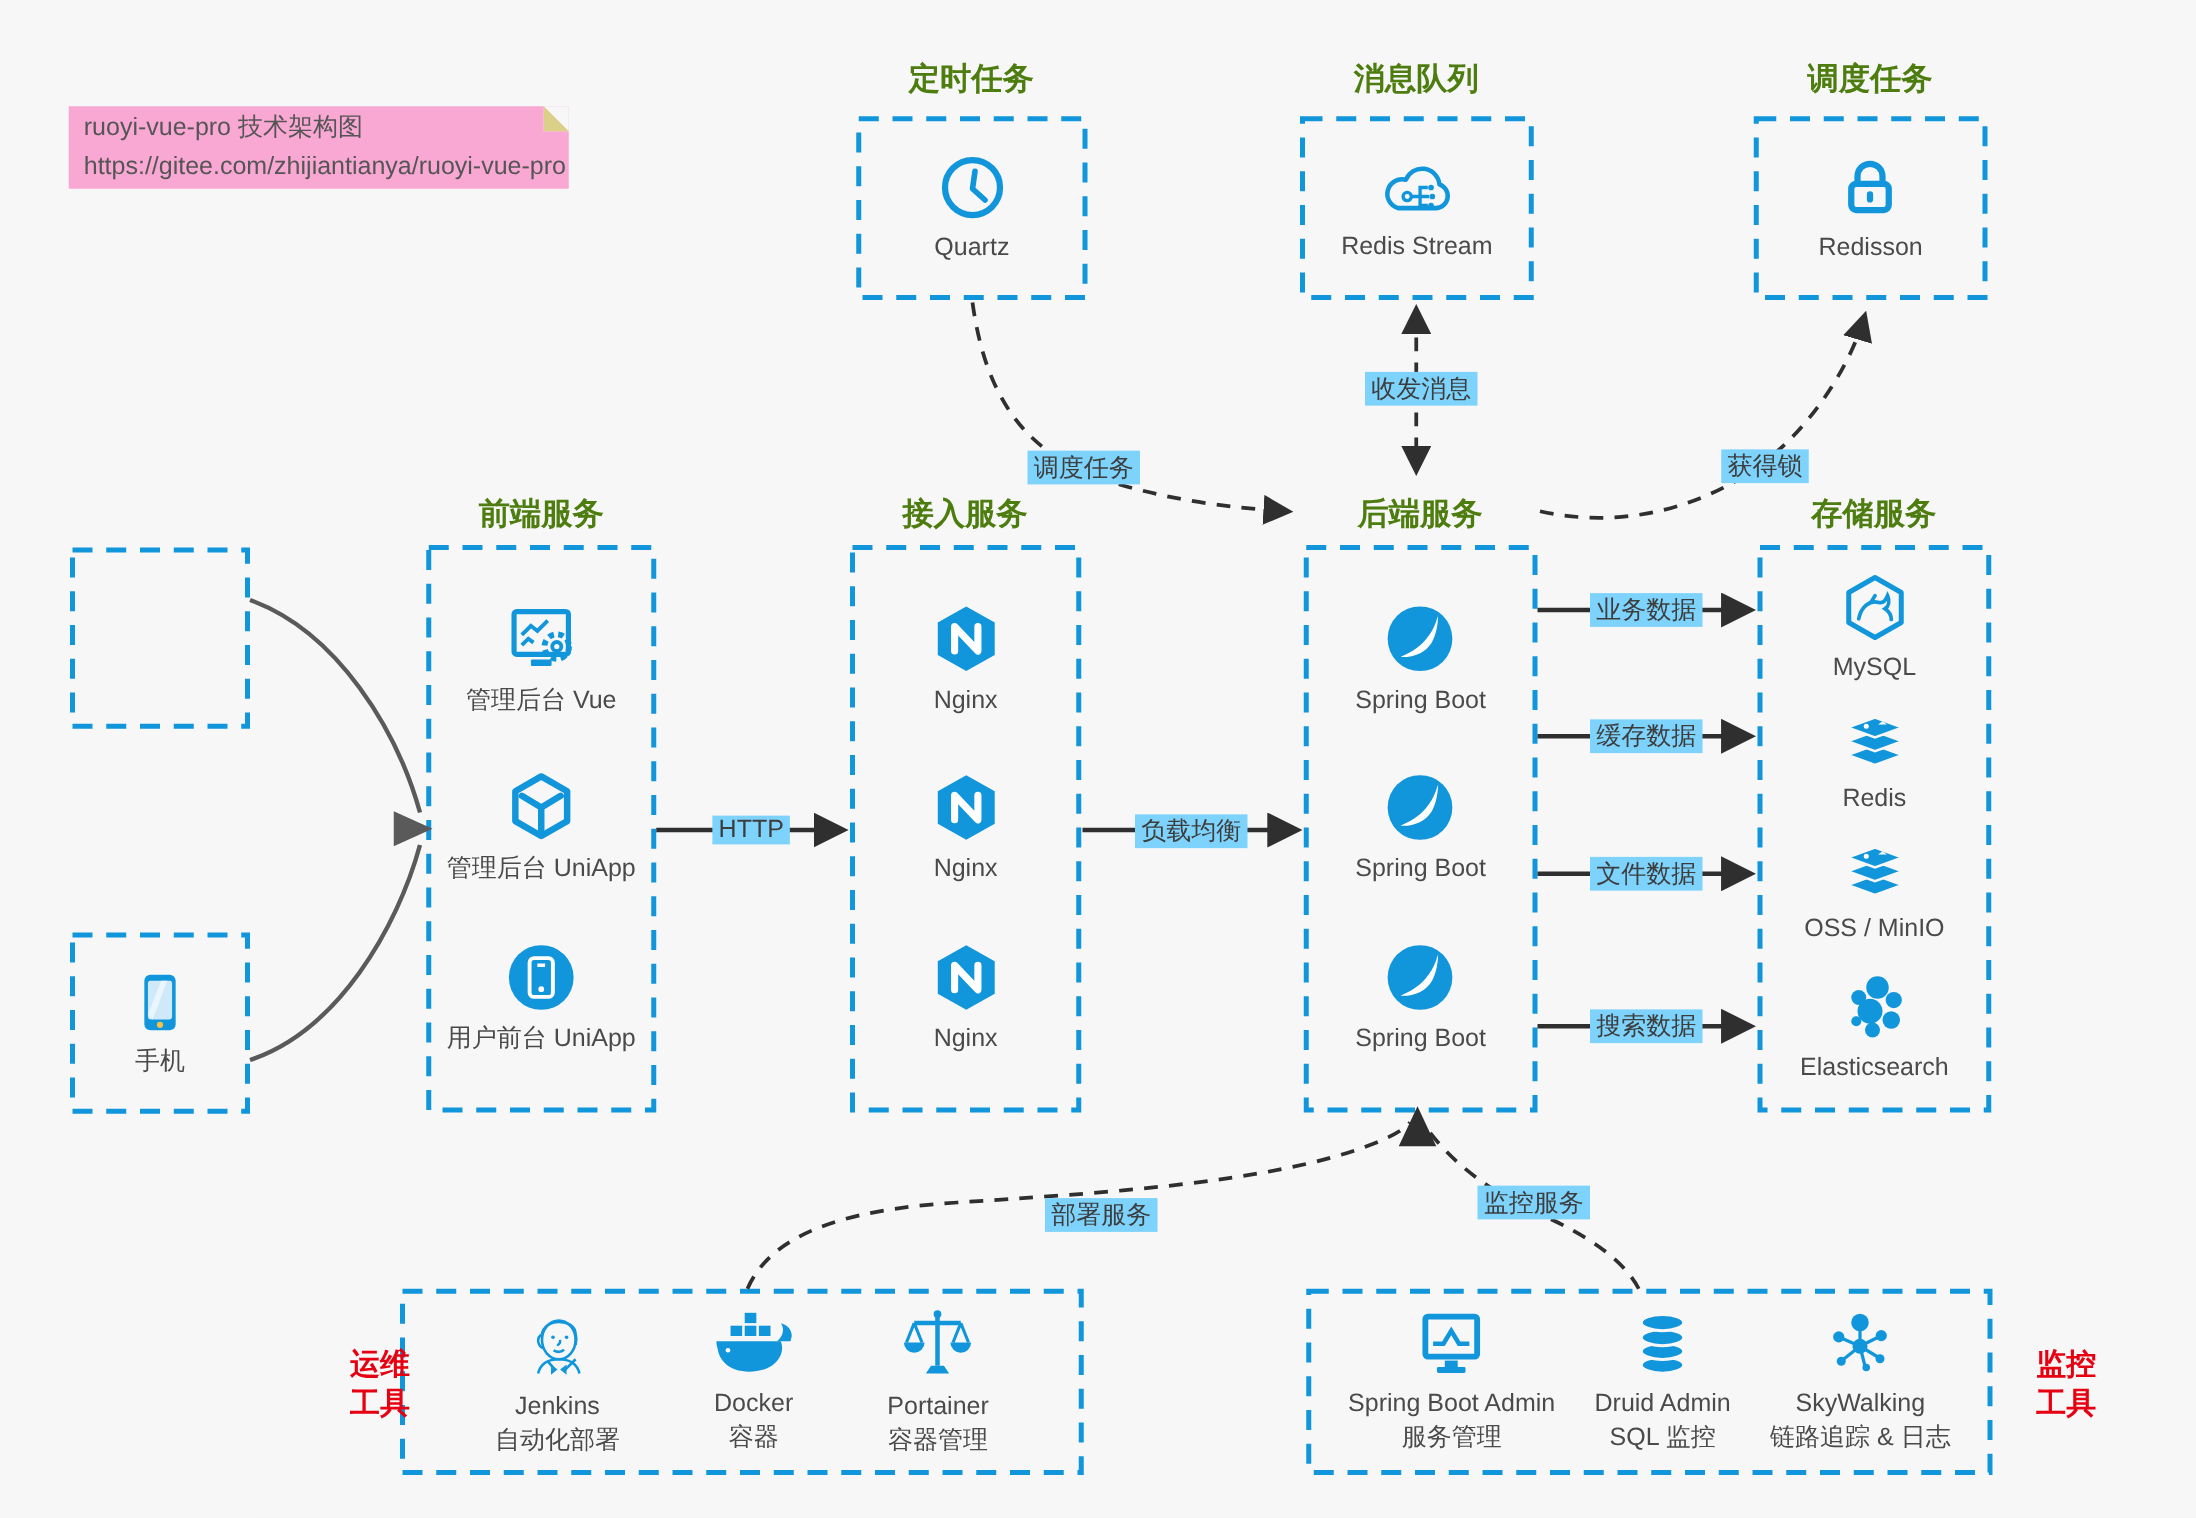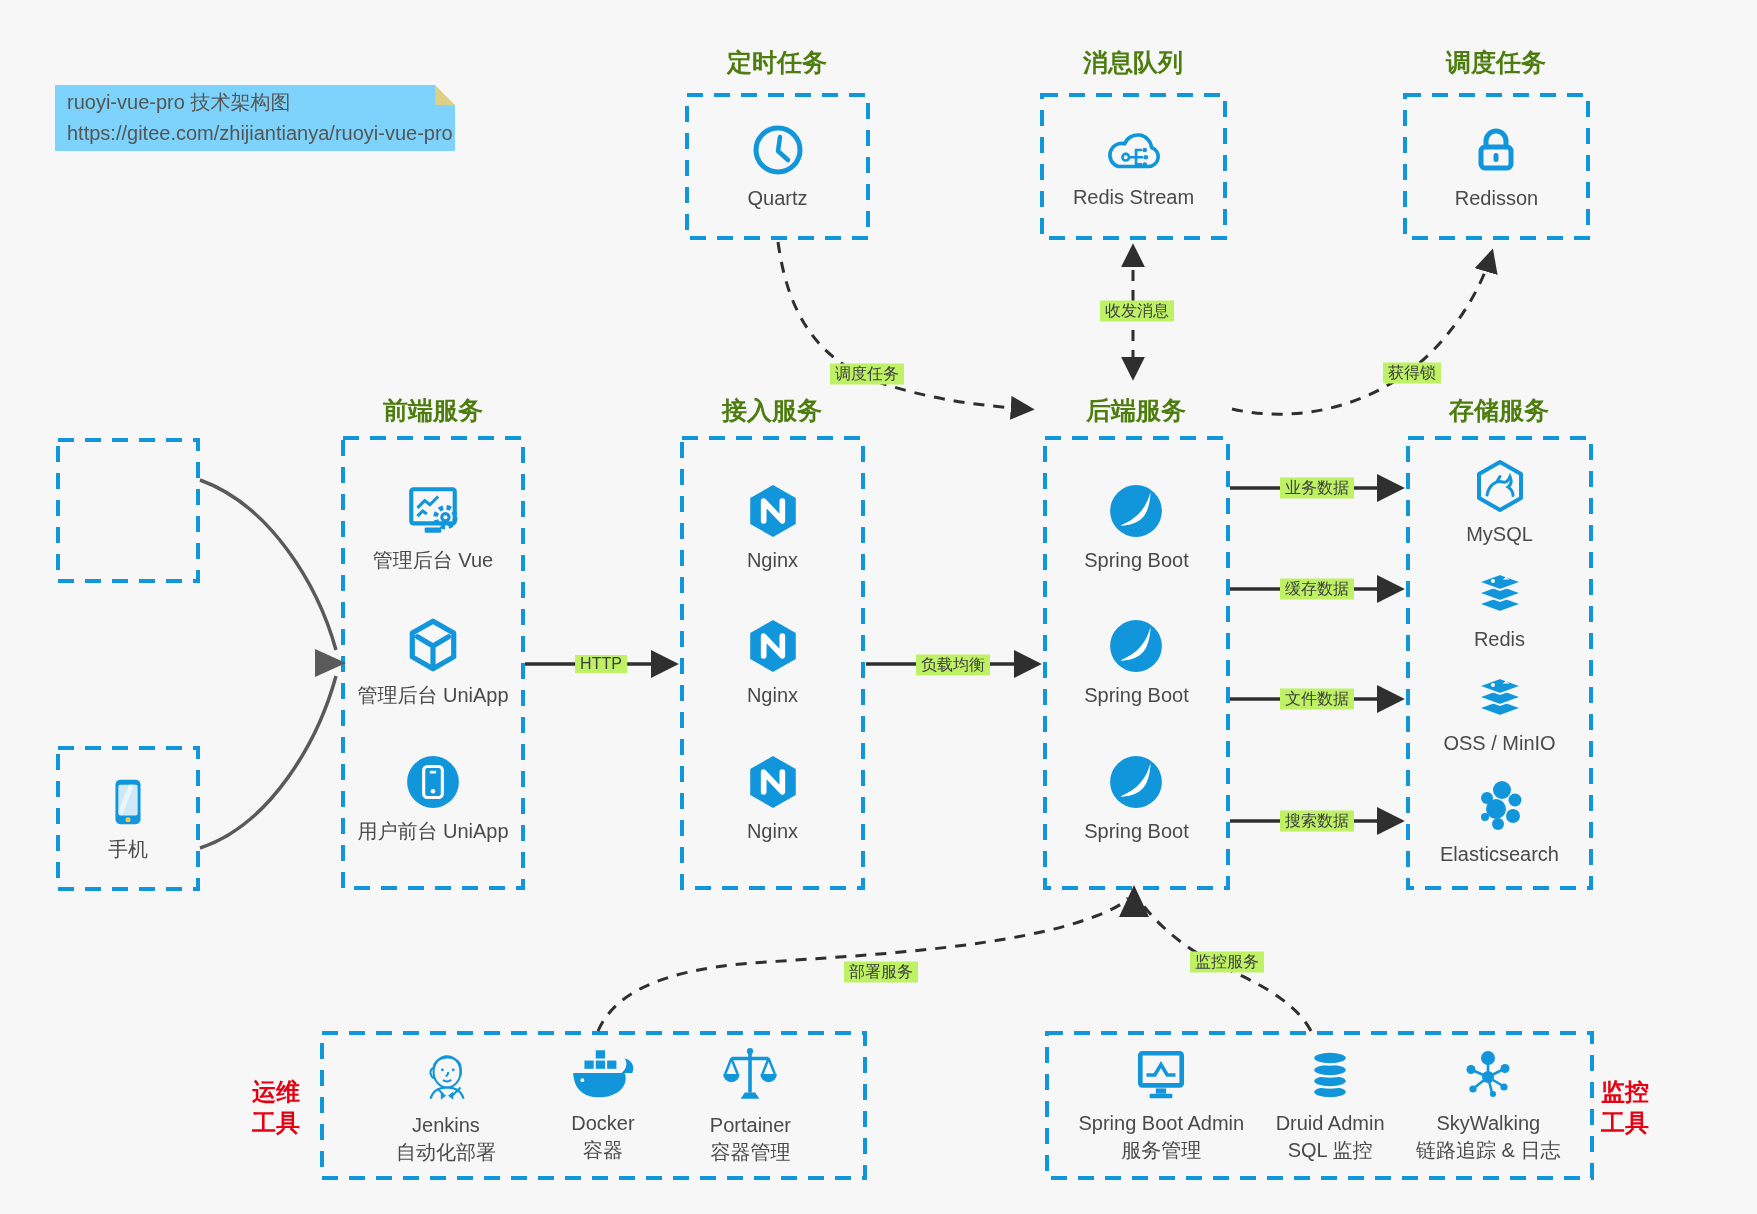--- a/index.html
+++ b/index.html
@@ -11,21 +11,21 @@
     position:relative;
     width:1757px;height:1214px;
     background:#f7f7f7;
     overflow:hidden;
   }
   #connectors{position:absolute;left:0;top:0;}
 
   
   .note{
     position:absolute;left:55px;top:85px;width:400px;height:66px;
-    background:#7dd3fc;
+    background:#f9a8d4;
     color:#555;font-size:20px;line-height:31px;
     padding:2px 0 0 12px;box-sizing:border-box;
   }
   .note-fold{
     position:absolute;top:0;right:0;width:0;height:0;
     border-top:20px solid #f7f7f7;
     border-left:20px solid #dccf87;
   }
 
   
@@ -38,25 +38,25 @@
   .node-label{
     font-size:20px;color:#4a4a4a;white-space:nowrap;text-align:left;line-height:27px;
   }
 
   .group-title{
     position:absolute;transform:translateX(-50%);
     font-size:25px;font-weight:bold;color:#4d7c0f;white-space:nowrap;text-align:right;
   }
   .side-title{
     position:absolute;font-size:24px;font-weight:bold;color:#e60012;
-    line-height:31px;text-align:left;white-space:nowrap;
+    line-height:31px;text-align:right;white-space:nowrap;
   }
   .edge-label{
     position:absolute;transform:translate(-50%,-50%);
-    font-size:16px;color:#3d3d3d;background:#bef264;
+    font-size:20px;color:#3d3d3d;background:#7dd3fc;
     padding:0 5px;white-space:nowrap;z-index:3;
   }
   .icon{display:block;}
 </style>
 </head>
 <body>
 
 <div id="canvas">
 
   <svg id="connectors" width="1757" height="1214" viewBox="0 0 1757 1214">

